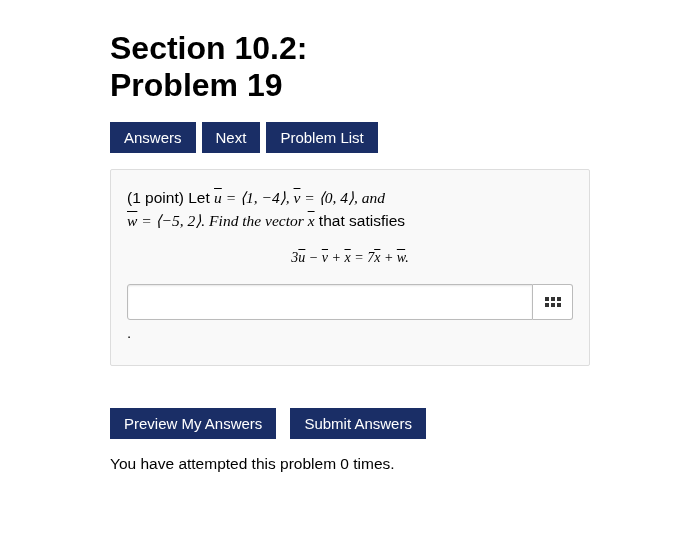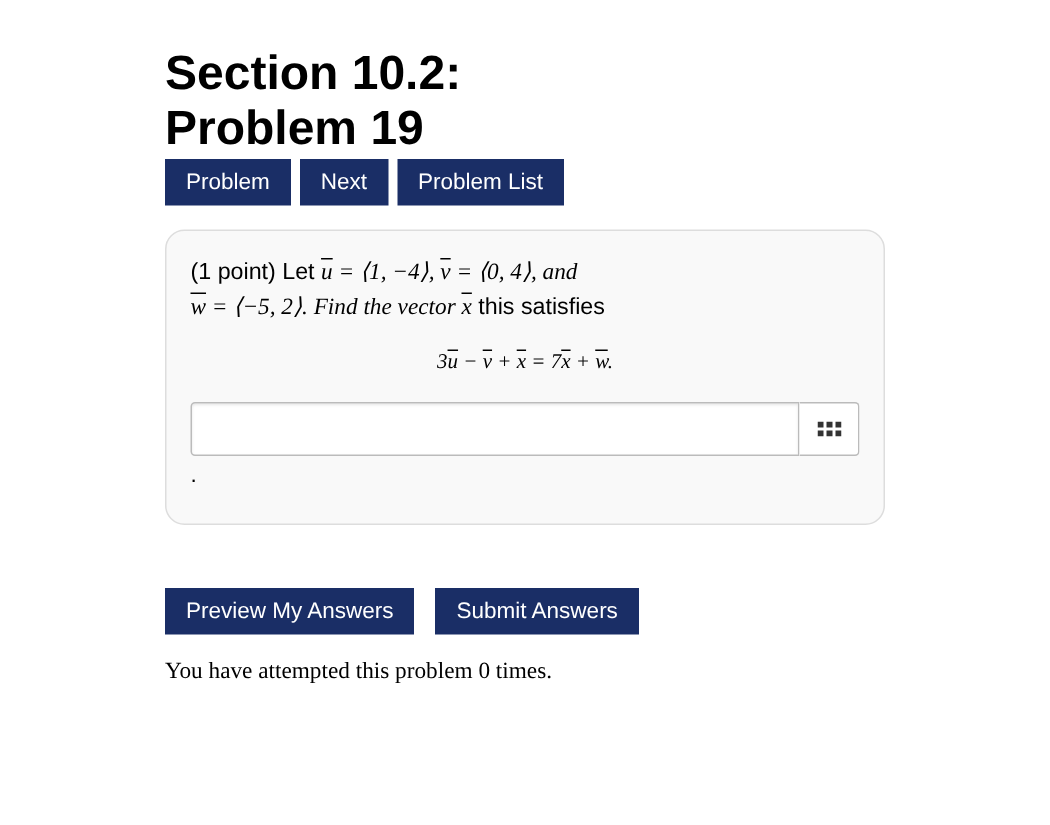--- a/index.html
+++ b/index.html
@@ -9,41 +9,41 @@
       color: #000;
       width: 700px;
       height: 550px;
       background: #fff;
       padding: 30px 110px;
     }
     .title {
       font-size: 32px;
       font-weight: 700;
       line-height: 1.15;
-      margin-bottom: 2px;
+      margin-bottom: 18px;
     }
     .nav-row {
       display: flex;
       gap: 6px;
       margin-bottom: 16px;
     }
     .btn {
       background: #1a2e66;
       color: #fff;
       border: none;
       padding: 7px 14px;
       font-size: 15px;
       cursor: pointer;
       font-family: inherit;
     }
     .panel {
       border: 1px solid #ddd;
       background: #f9f9f9;
       padding: 16px 16px 24px;
-      border-radius: 13px;
+      border-radius: 2px;
       margin-bottom: 22px;
     }
     .ptext {
       font-size: 15.5px;
       line-height: 1.5;
     }
     .math { font-family: Georgia, "Times New Roman", serif; font-style: italic; }
     .ov { text-decoration: overline; font-style: italic; }
     .eqline {
       text-align: center;
@@ -81,42 +81,41 @@
     }
     .dot { font-size: 15px; margin-top: 0px; }
     .action-row {
       display: flex;
       gap: 14px;
       margin-bottom: 16px;
       margin-top: 42px;
     }
     .attempt {
       font-size: 15.5px;
-      font-family: Liberation Serif, serif;
     }
   </style>
 </head>
 <body>
 
 <h1 class="title">
   <span>Section 10.2:</span><br>
   <span>Problem 19</span>
 </h1>
 
 <div class="nav-row">
-  <button class="btn">Problem</button>
+  <button class="btn">Answers</button>
   <button class="btn">Next</button>
   <button class="btn">Problem List</button>
 </div>
 
 <div class="panel">
 
   <div class="ptext">
     <span>(1 point) Let </span><span class="ov math">u</span><span class="math"> = ⟨1, −4⟩, </span><span class="ov math">v</span><span class="math"> = ⟨0, 4⟩, and</span><br>
-    <span class="ov math">w</span><span class="math"> = ⟨−5, 2⟩. Find the vector </span><span class="ov math">x</span><span> this satisfies</span>
+    <span class="ov math">w</span><span class="math"> = ⟨−5, 2⟩. Find the vector </span><span class="ov math">x</span><span> that satisfies</span>
   </div>
 
   <div class="eqline">
     <span>3</span><span class="ov">u</span><span> − </span><span class="ov">v</span><span> + </span><span class="ov">x</span><span> = 7</span><span class="ov">x</span><span> + </span><span class="ov">w</span><span>.</span>
   </div>
 
 
   <div class="answer-row">
     <input class="answer-input" type="text" value="" style="">
     <button class="kb-btn">

